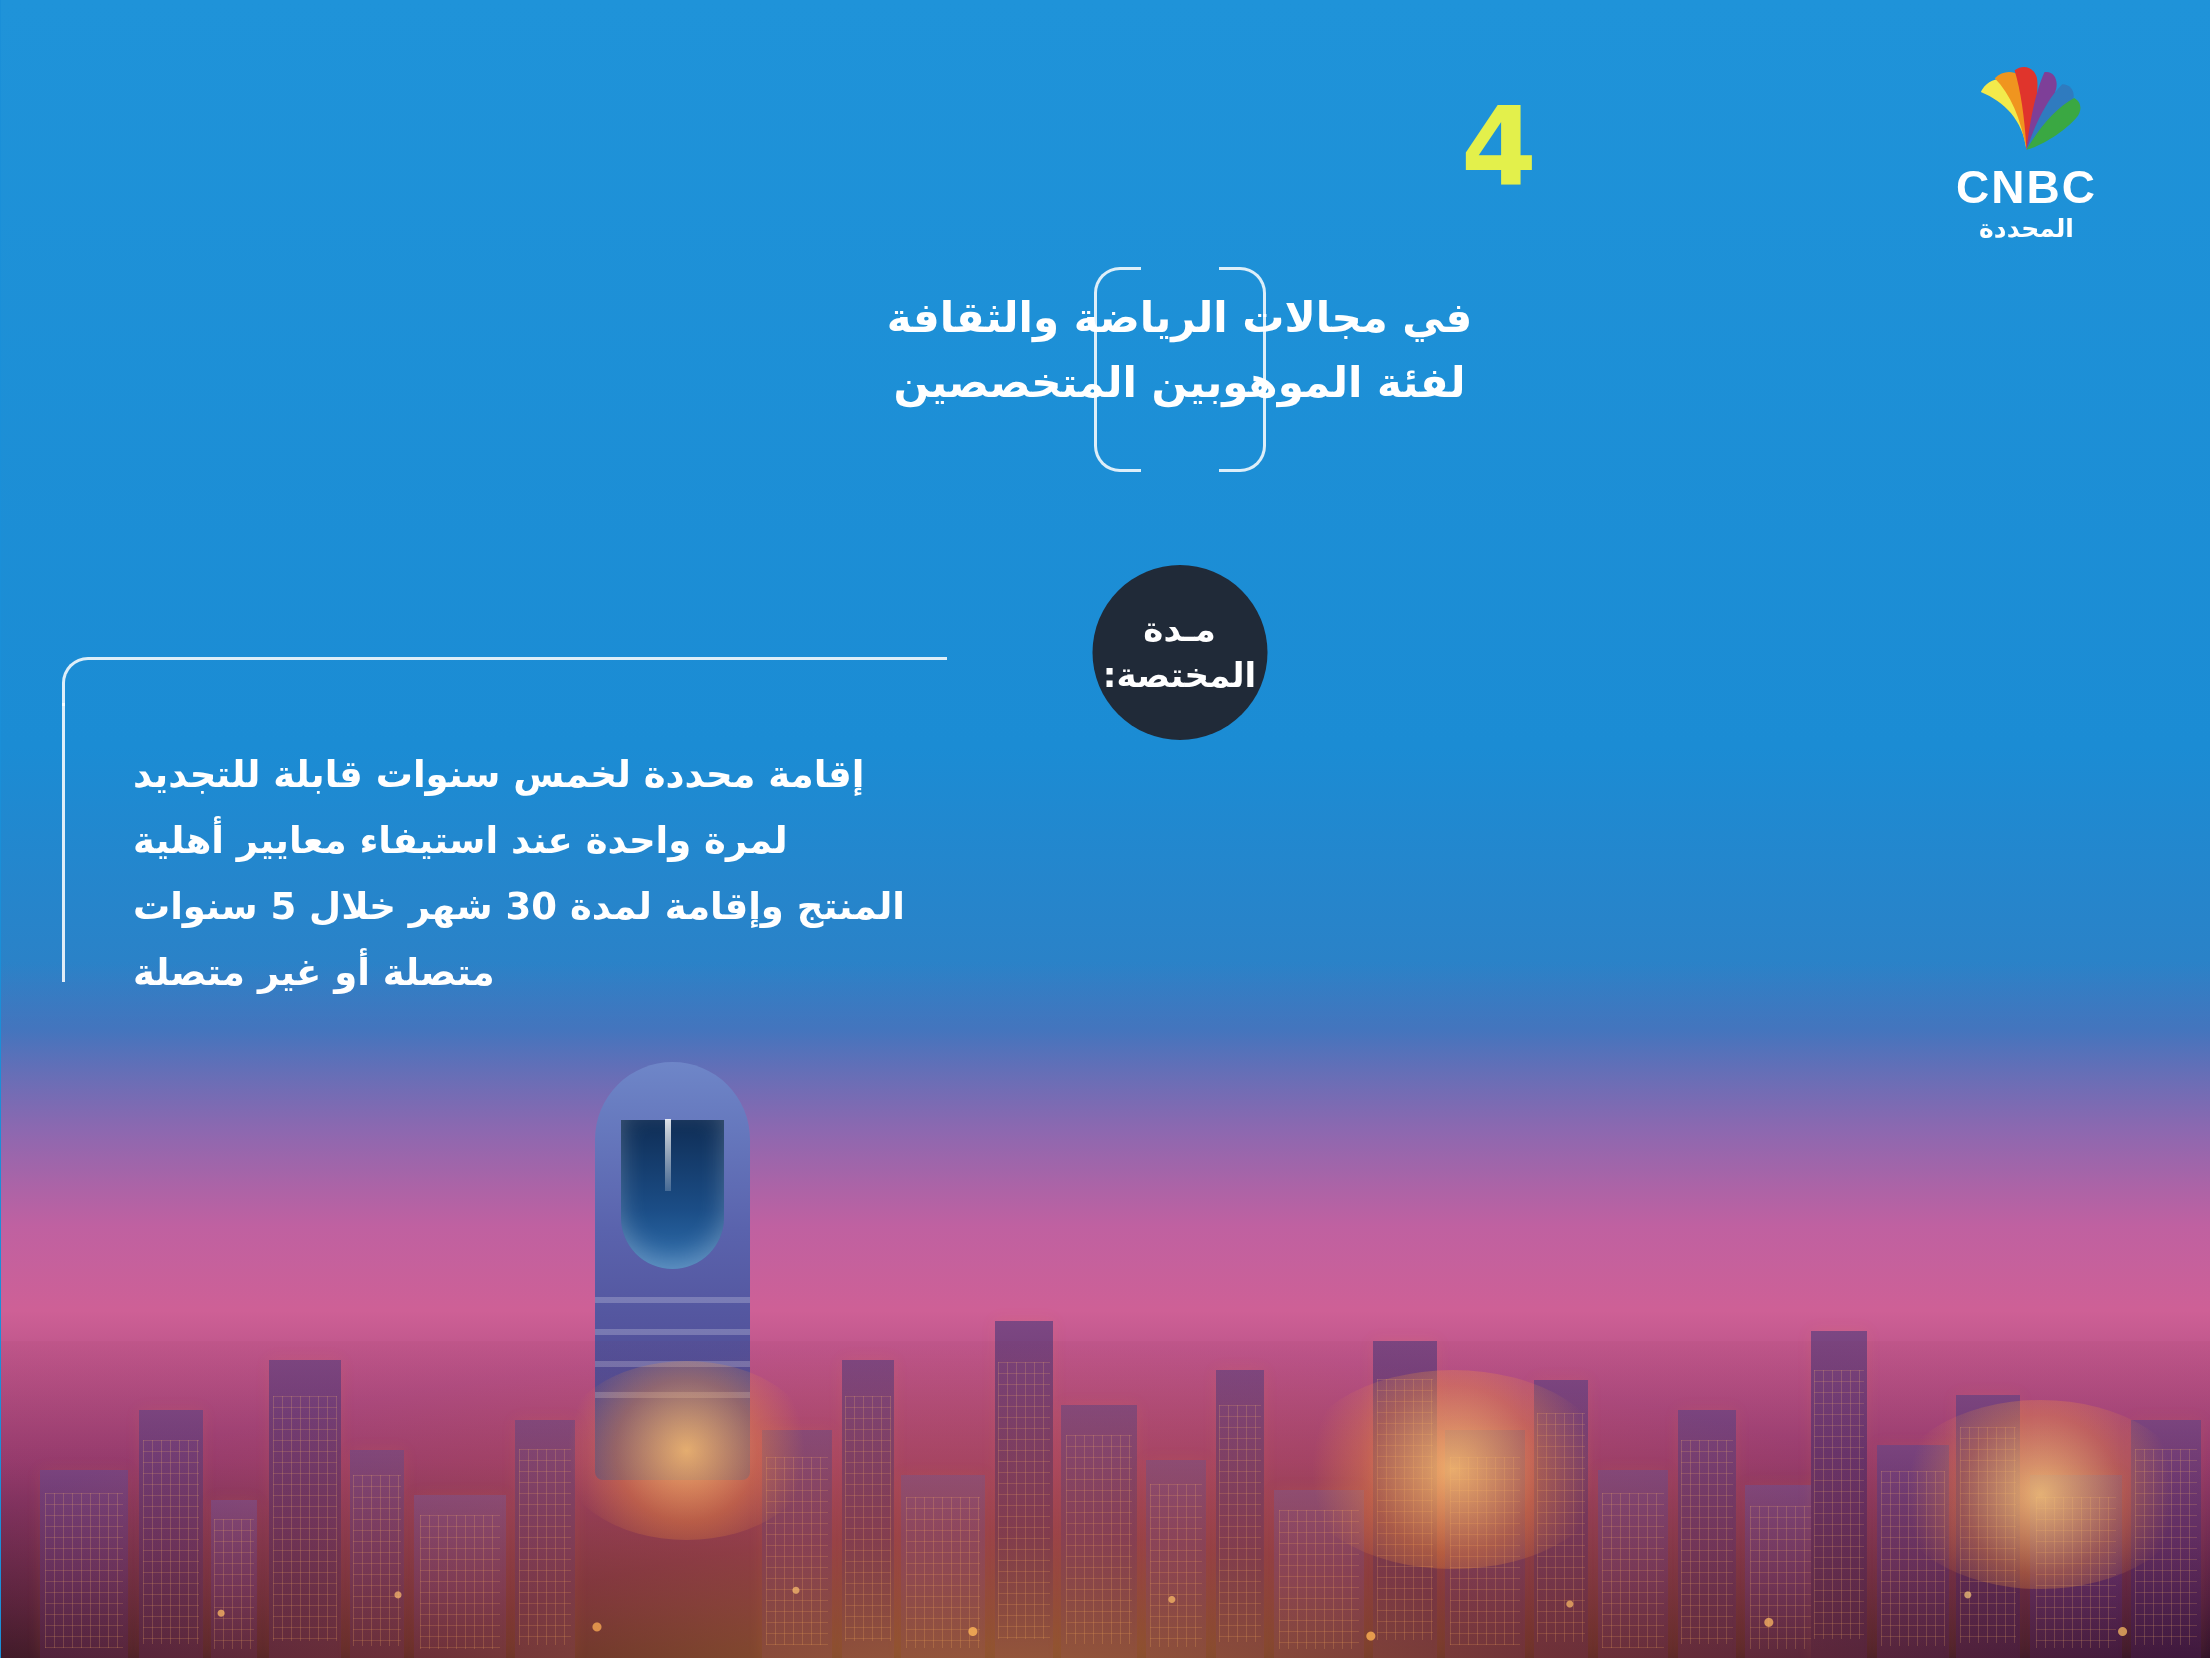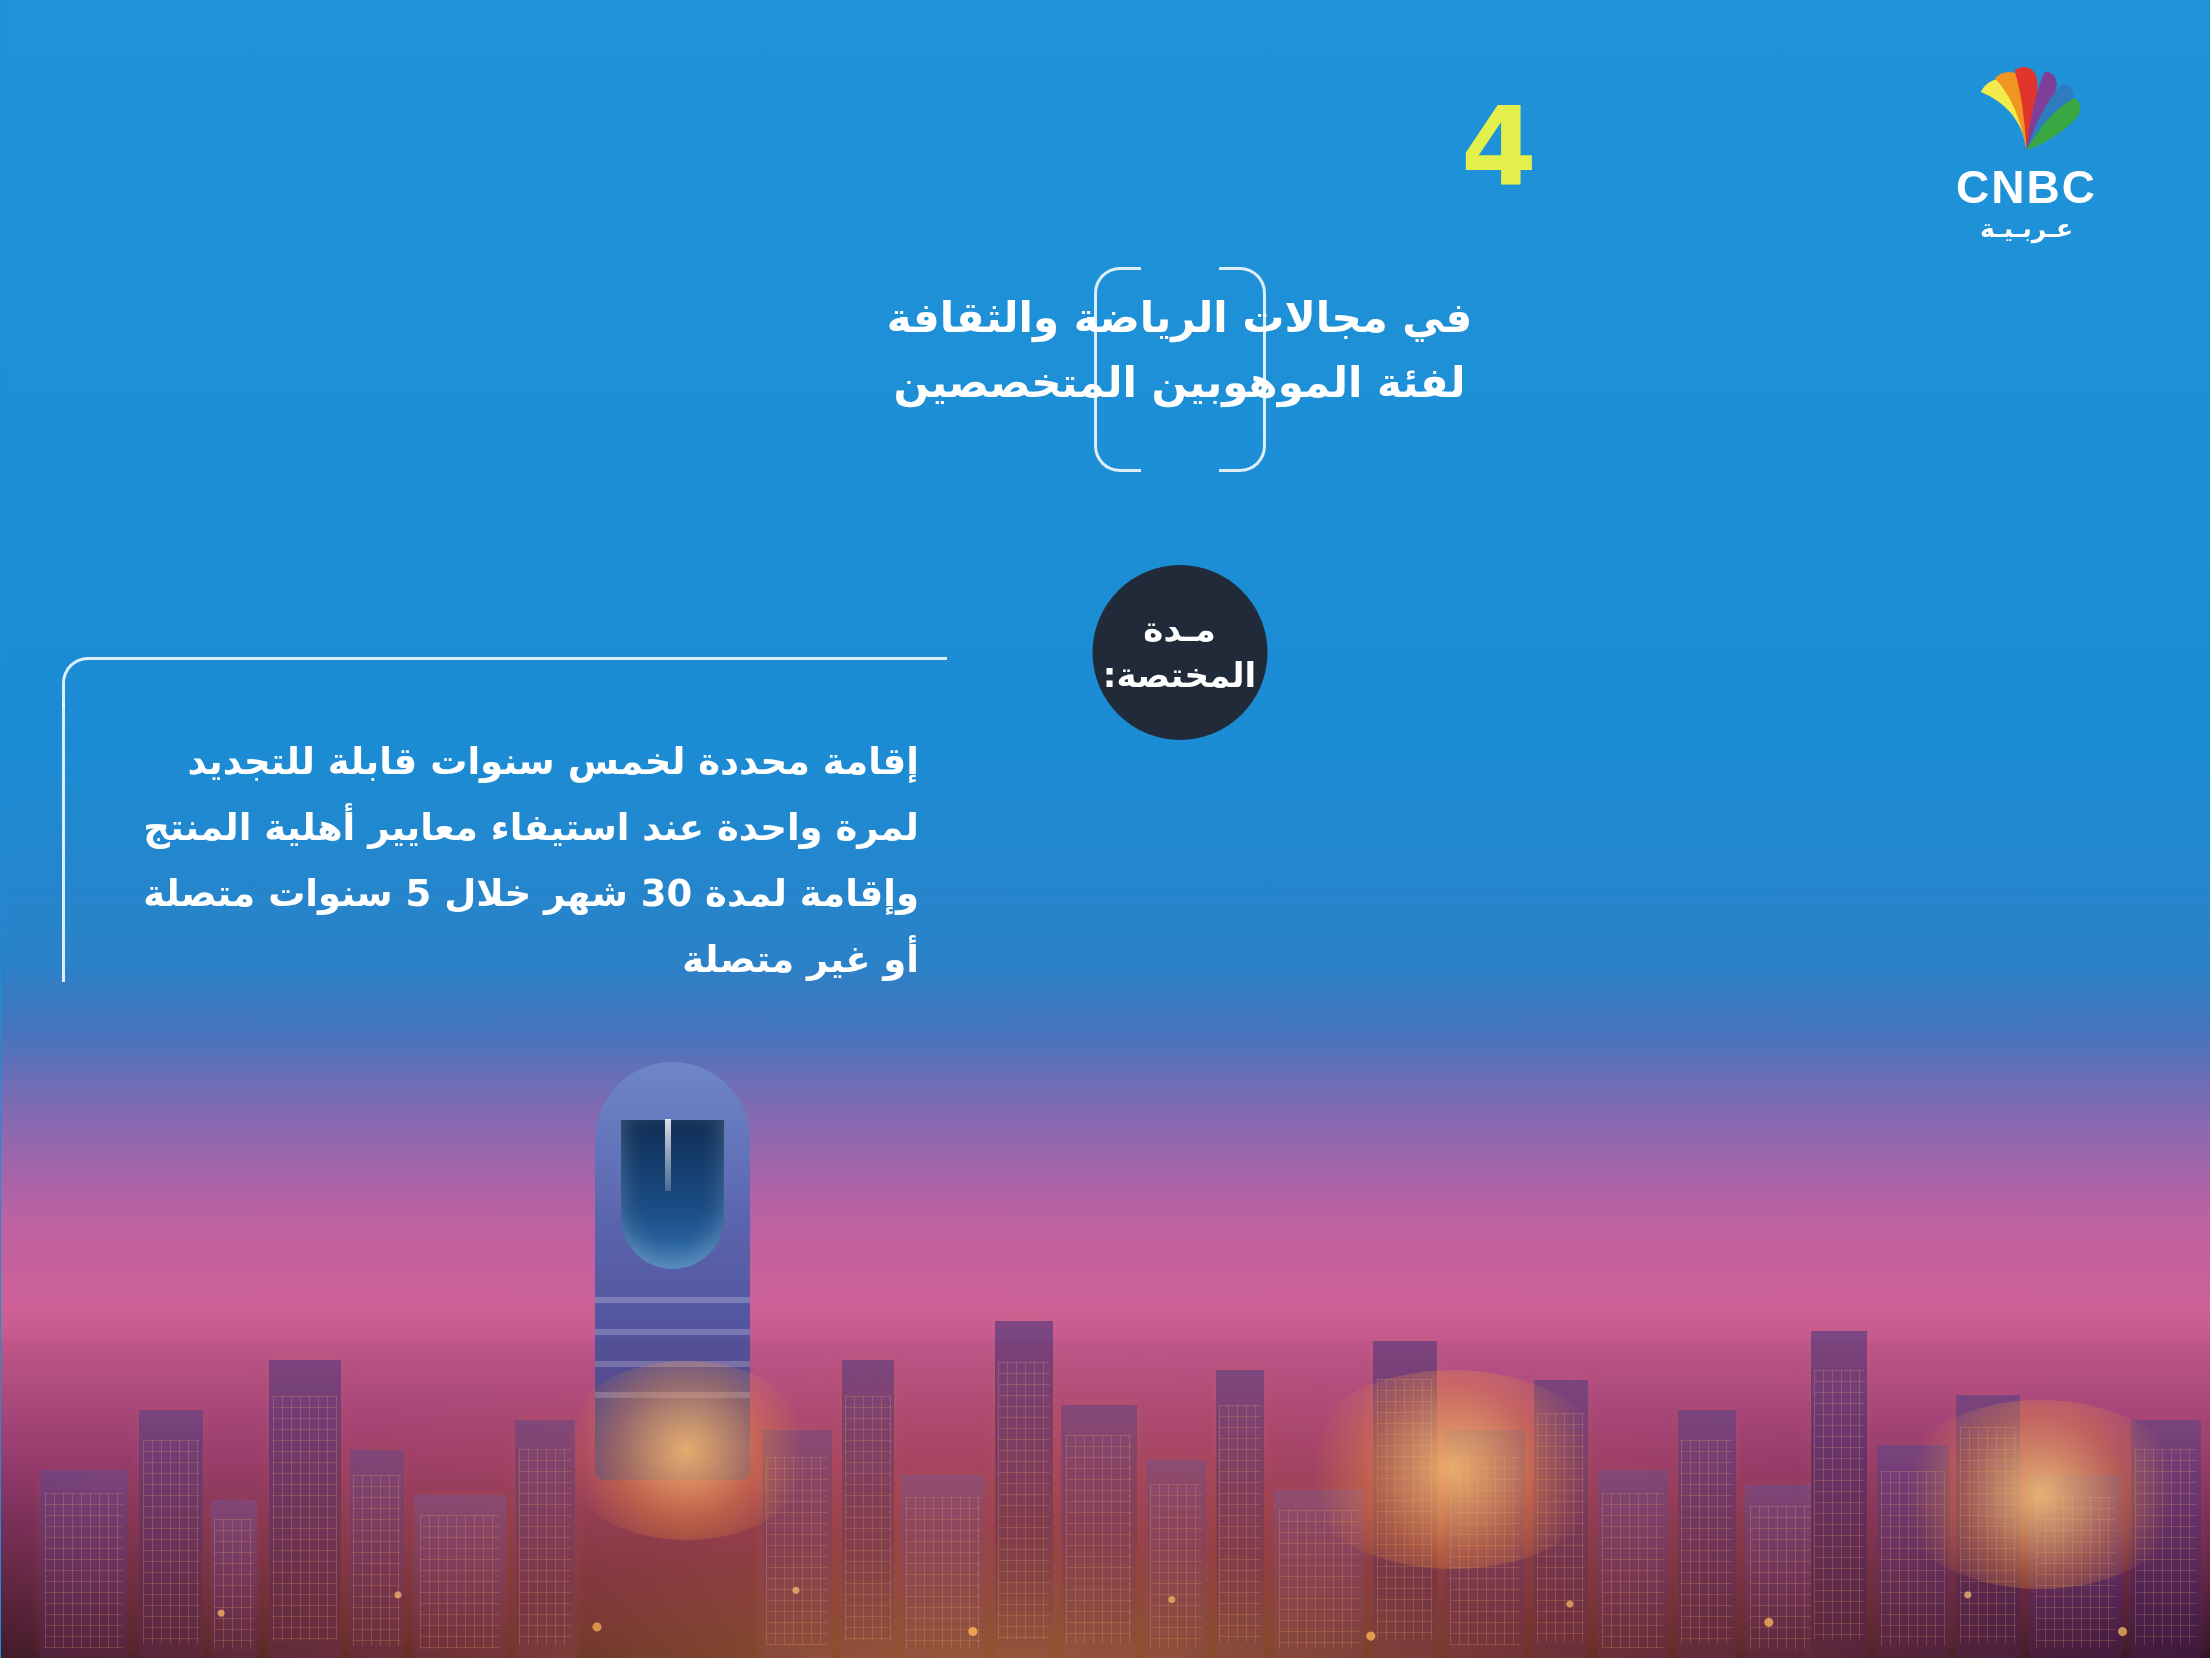--- a/index.html
+++ b/index.html
@@ -279,27 +279,27 @@
     position: absolute;
     top: 46px;
     width: 3px;
     height: 279px;
     background: rgba(255,255,255,.85);
   }
   .col-right .frame-side { right: 0; }
   .col-left  .frame-side { left: 0; }
 
   .col p {
-    margin: 0;
+    margin: 13px;
     padding: 72px 58px 0 58px;
     color: #ffffff;
     font-size: 37px;
     font-weight: bold;
     line-height: 1.78;
-    text-align: right;
+    text-align: left;
   }
 </style>
 </head>
 <body>
 
 <div id="stage">
 
   <div class="city">
     <div class="bldg" style="left:40px;  width:88px;  height:189px;"></div>
     <div class="bldg" style="left:139px; width:64px;  height:249px;"></div>
@@ -349,21 +349,21 @@
       <g transform="translate(75,88)">
         <path d="M0,0 C-4,-30 -22,-48 -46,-58 C-40,-72 -22,-76 -10,-66 C-2,-60 0,-40 0,0 Z" fill="#f3ea4b"></path>
         <path d="M0,0 C-6,-32 -16,-56 -32,-72 C-22,-82 -6,-80 0,-66 C4,-56 3,-28 0,0 Z" fill="#f0951f"></path>
         <path d="M0,0 C-2,-34 -6,-60 -12,-80 C-4,-86 6,-84 10,-74 C14,-62 6,-26 0,0 Z" fill="#e0342c"></path>
         <path d="M0,0 C4,-34 10,-60 18,-78 C26,-80 32,-72 30,-62 C26,-46 10,-18 0,0 Z" fill="#7e3f98"></path>
         <path d="M0,0 C10,-30 22,-52 36,-66 C46,-66 50,-56 46,-48 C38,-34 16,-10 0,0 Z" fill="#2f7bbf"></path>
         <path d="M0,0 C14,-24 30,-42 48,-52 C56,-48 56,-38 50,-32 C40,-20 16,-4 0,0 Z" fill="#3aa842"></path>
       </g>
     </svg>
     <div class="logo-word">CNBC</div>
-    <div class="logo-ar">عـربـيـة</div>
+    <div class="logo-ar">المحددة</div>
   </div>
 
   <div class="step-number">4</div>
 
 
   <div class="subtitle-wrap">
     <div class="bracket-right"></div>
     <div class="bracket-left"></div>
     <div class="subtitle">
       <div>في مجالات الرياضة والثقافة</div>

